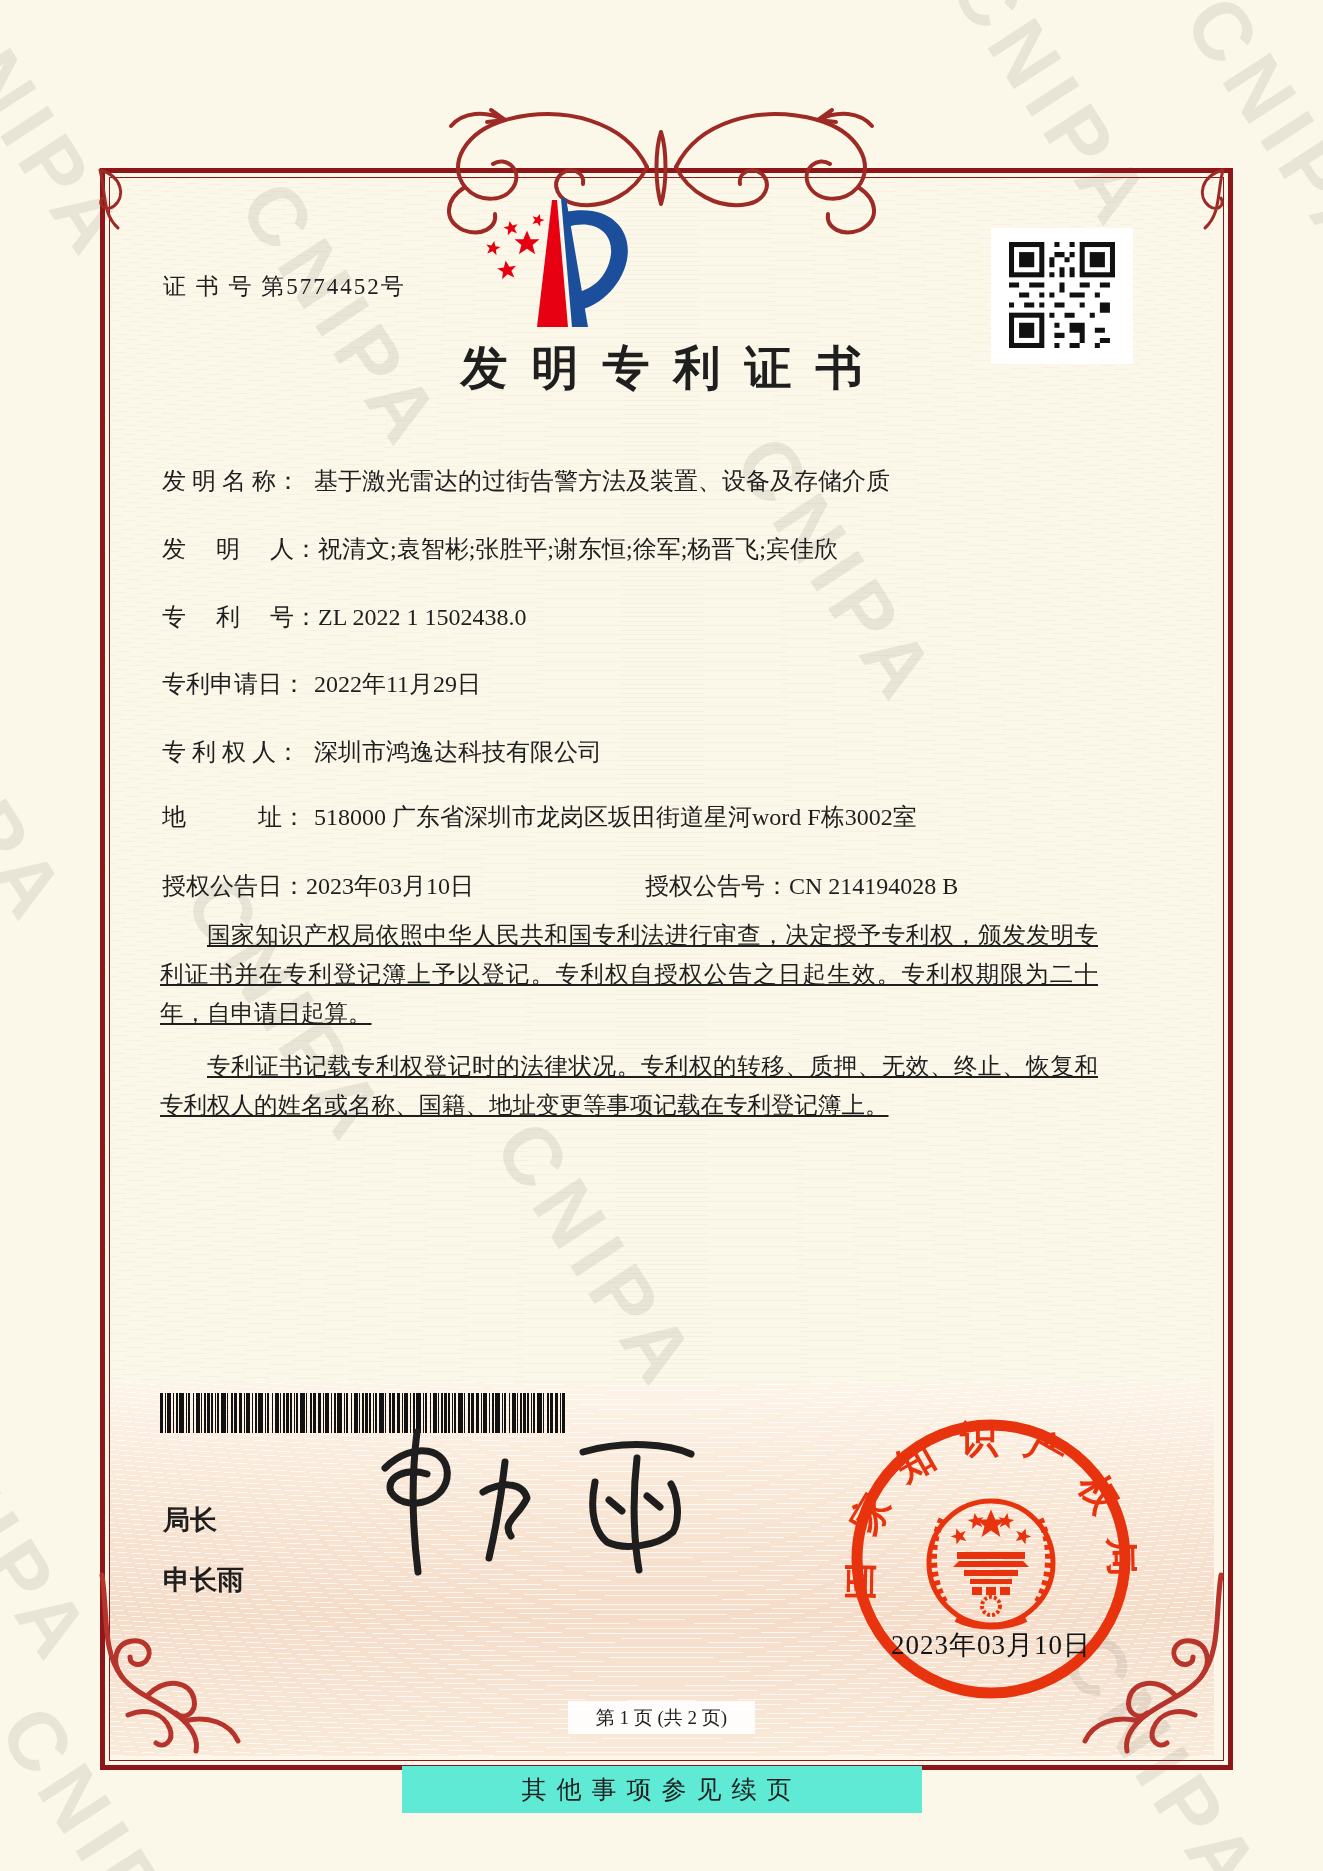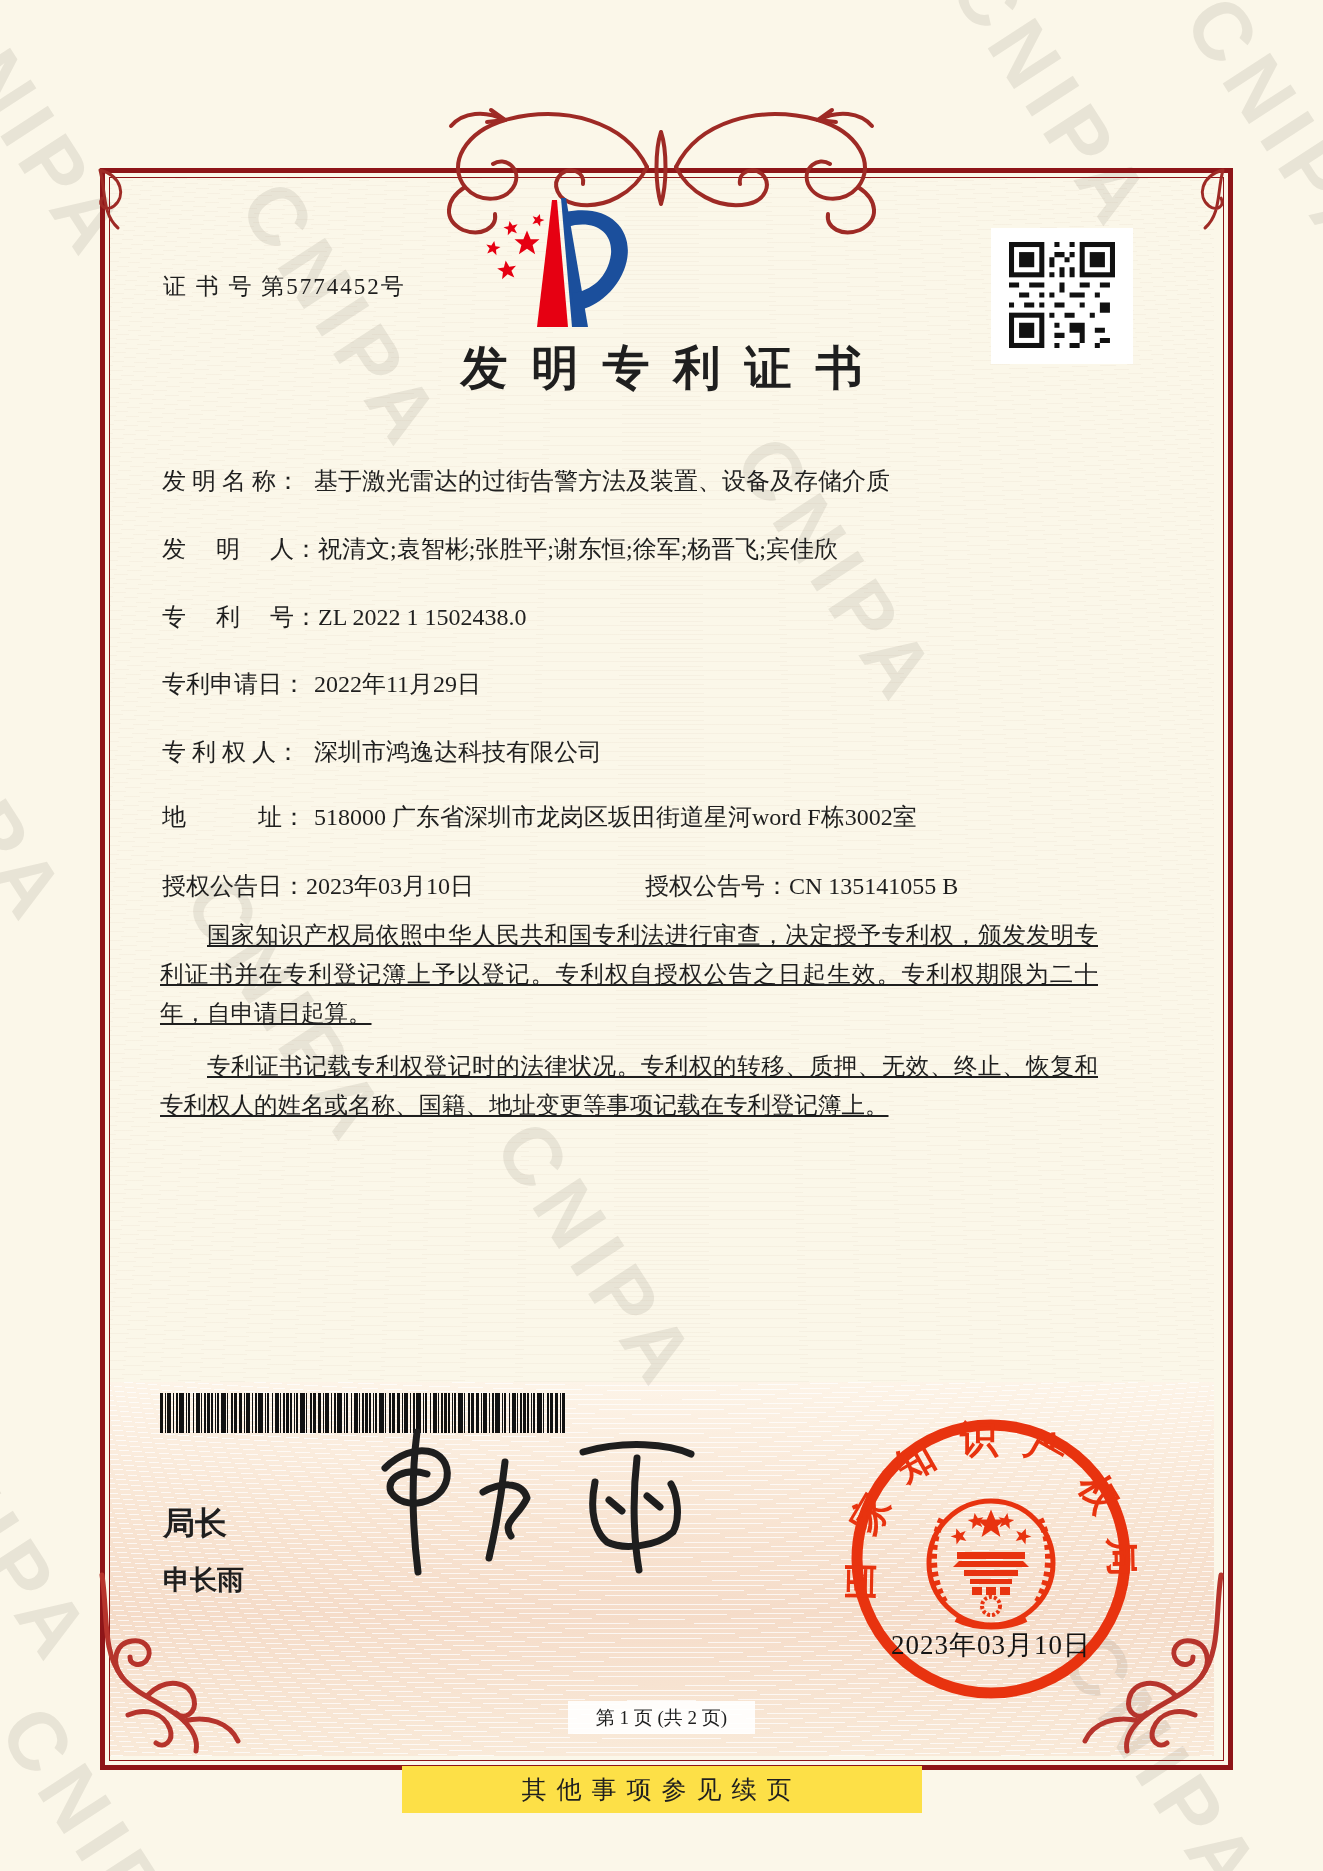--- a/index.html
+++ b/index.html
@@ -47,28 +47,28 @@
   .r5{top:800px}.r6{top:869px}
   .grant2{position:absolute;left:483px;top:0;white-space:nowrap;}
 
   
   .paras{left:160px;top:916px;width:938px;font-size:23.5px;line-height:39px;
          text-align:justify;}
   .paras p{margin:0 0 14px 0;text-indent:2em;text-decoration:underline;}
 
   
   .barcode{left:160px;top:1393px;width:405px;height:40px;}
-  .signer-title{left:163px;top:1502px;font-size:32px;font-family:"Liberation Sans",sans-serif;font-weight:600;}
+  .signer-title{left:163px;top:1502px;font-size:27px;font-family:"Liberation Sans",sans-serif;font-weight:600;}
   .signer-name{left:163px;top:1562px;font-size:27px;font-family:"Liberation Sans",sans-serif;font-weight:600;}
   .signature{left:355px;top:1420px;width:370px;height:170px;}
   .seal{left:845px;top:1413px;width:292px;height:292px;}
   .page-info{left:100px;top:1705px;width:1123px;text-align:center;font-size:19px;}
   .page-info span{background:rgba(255,255,255,.9);padding:6px 28px;}
   .cont-note{left:0;top:1773px;width:1323px;text-align:center;font-size:25px;}
-  .cont-note span{background:#fde047;padding:10px 120px;letter-spacing:10px;}
+  .cont-note span{background:#5eead4;padding:10px 120px;letter-spacing:10px;}
 
   .ornament-top{left:385px;top:92px;width:553px;height:152px;}
   .corner{width:160px;height:190px;}
   .corner-bl{left:88px;top:1565px;}
   .corner-br{left:1075px;top:1565px;transform:scaleX(-1);}
   .corner-tl{left:92px;top:162px;width:70px;height:80px;}
   .corner-tr{left:1161px;top:162px;width:70px;height:80px;transform:scaleX(-1);}
 </style>
 </head>
 <body>
@@ -195,21 +195,21 @@
 </div>
 <div class="abs row r4">
   <span class="lbl">专 利 权 人：</span><span class="val">深圳市鸿逸达科技有限公司</span>
 </div>
 <div class="abs row r5">
   <span class="lbl">地　　　址：</span><span class="val">518000 广东省深圳市龙岗区坂田街道星河word F栋3002室</span>
 </div>
 <div class="abs row r6">
   <span>授权公告日：</span><span>2023年03月10日</span>
   <span class="grant2">
-    <span>授权公告号：</span><span>CN 135141055 B</span>
+    <span>授权公告号：</span><span>CN 214194028 B</span>
   </span>
 </div>
 
 <div class="abs paras">
   <p>国家知识产权局依照中华人民共和国专利法进行审查，决定授予专利权，颁发发明专利证书并在专利登记簿上予以登记。专利权自授权公告之日起生效。专利权期限为二十年，自申请日起算。</p>
   <p>专利证书记载专利权登记时的法律状况。专利权的转移、质押、无效、终止、恢复和专利权人的姓名或名称、国籍、地址变更等事项记载在专利登记簿上。</p>
 </div>
 
 <svg class="abs barcode" viewBox="0 0 405 40" preserveAspectRatio="none">
   <line x1="0" y1="20" x2="405" y2="20" stroke="#111" stroke-width="40" stroke-dasharray="3 2 1 1 4 2 1 2 2 1 5 2 1 1 2 3 1 2 4 1 1 2 2 1 3 1 2 2 1 1 2 2 5 1 1 3 2 1 3 2"></line>

